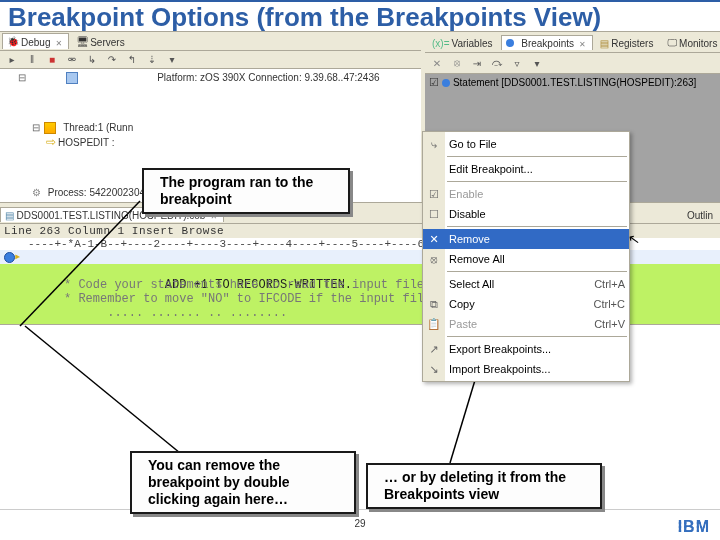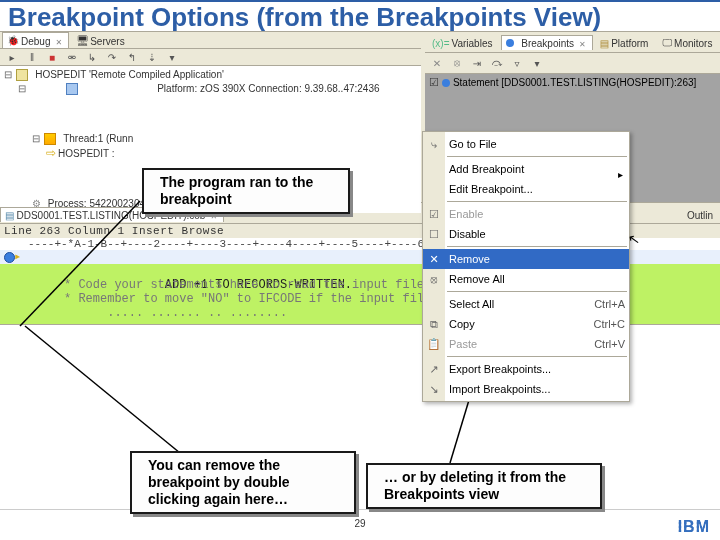--- a/index.html
+++ b/index.html
@@ -278,41 +278,40 @@
         <span class="tbtn">‖</span>
         <span class="tbtn" style="color:#c33">■</span>
         <span class="tbtn">⚮</span>
         <span class="tbtn">↳</span>
         <span class="tbtn">↷</span>
         <span class="tbtn">↰</span>
         <span class="tbtn">⇣</span>
         <span class="tbtn">▾</span>
       </div>
       <div class="tree">
-        <div class="tree-row"><span class="boxminus"></span><span class="sq-yellow"></span>&nbsp;<span>HOSPEDIT 'Remote Compiled Application'</span></div>
         <div class="tree-row tree-indent-1"><span class="boxminus"></span><span class="sq-blue"></span>&nbsp;<span>Platform: zOS 390X   Connection: 9.39.68..47:2436</span></div>
         <div class="tree-row tree-indent-2"><span class="boxminus"></span><span class="thread-icon"></span>&nbsp;<span>Thread:1 (Runn</span></div>
         <div class="tree-row tree-indent-3">
             <span class="arrow-yellow"></span>
             <span>HOSPEDIT :</span>
           </div>
         <div class="tree-row tree-indent-2"><span class="gear"></span>&nbsp;<span>Process: 5422002304</span></div>
       </div>
     </div>
 
     <div class="right-pane">
       <div class="tabstrip">
         <div class="tab">
             <span style="color:#5b8">(x)=</span>
             <span>Variables</span>
           </div>
         <div class="tab active"><span class="bp-dot"></span>&nbsp;<span>Breakpoints</span><span class="close-x"></span></div>
         <div class="tab">
             <span style="color:#a83">▤</span>
-            <span>Platform</span>
+            <span>Registers</span>
           </div>
         <div class="tab">
             <span>🖵</span>
             <span>Monitors</span>
           </div>
       </div>
       <div class="toolbar">
         <span class="tbtn" style="color:#888">✕</span>
         <span class="tbtn" style="color:#888">⦻</span>
         <span class="tbtn">⇥</span>
@@ -358,24 +357,20 @@
 
   <div class="ctx-menu">
     <div class="iconcol"></div>
     <ul id="ctx-list">
         <li>
           <span class="micon">⤷</span>
           <span>Go to File</span>
         </li>
         <li class="sep"></li>
         <li>
-          <span>Add Breakpoint</span>
-          <span class="submenu"></span>
-        </li>
-        <li>
           <span>Edit Breakpoint...</span>
         </li>
         <li class="sep"></li>
         <li class="disabled">
           <span class="micon">☑</span>
           <span>Enable</span>
         </li>
         <li>
           <span class="micon">☐</span>
           <span>Disable</span>

